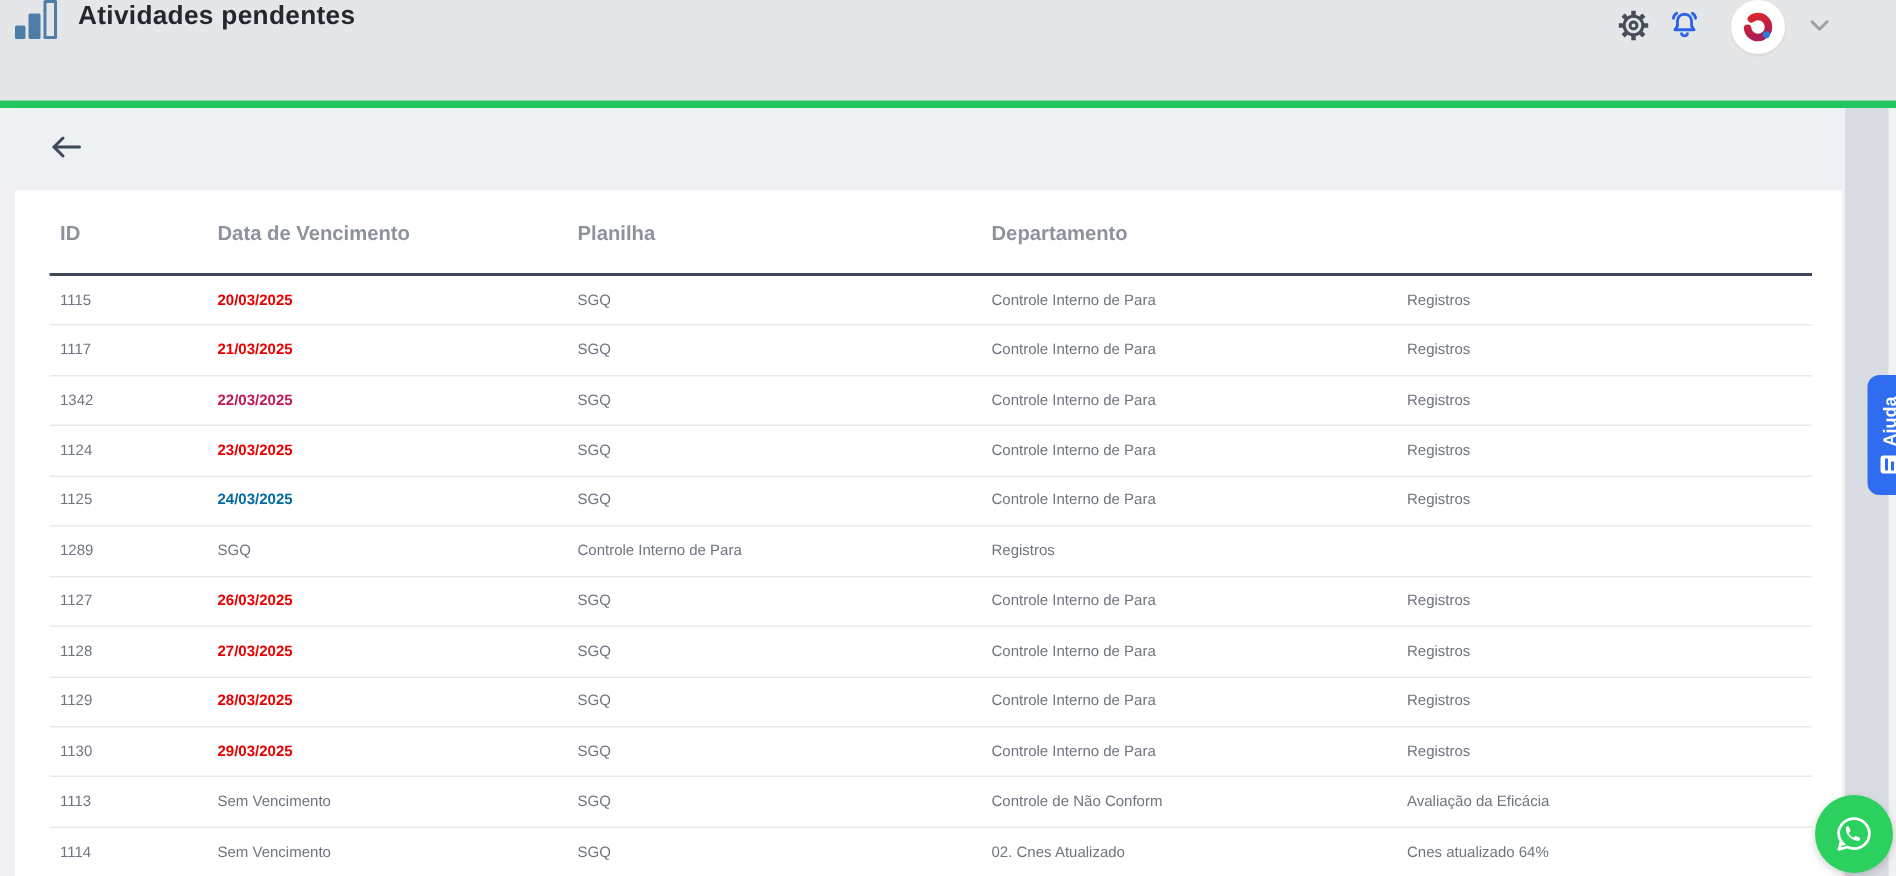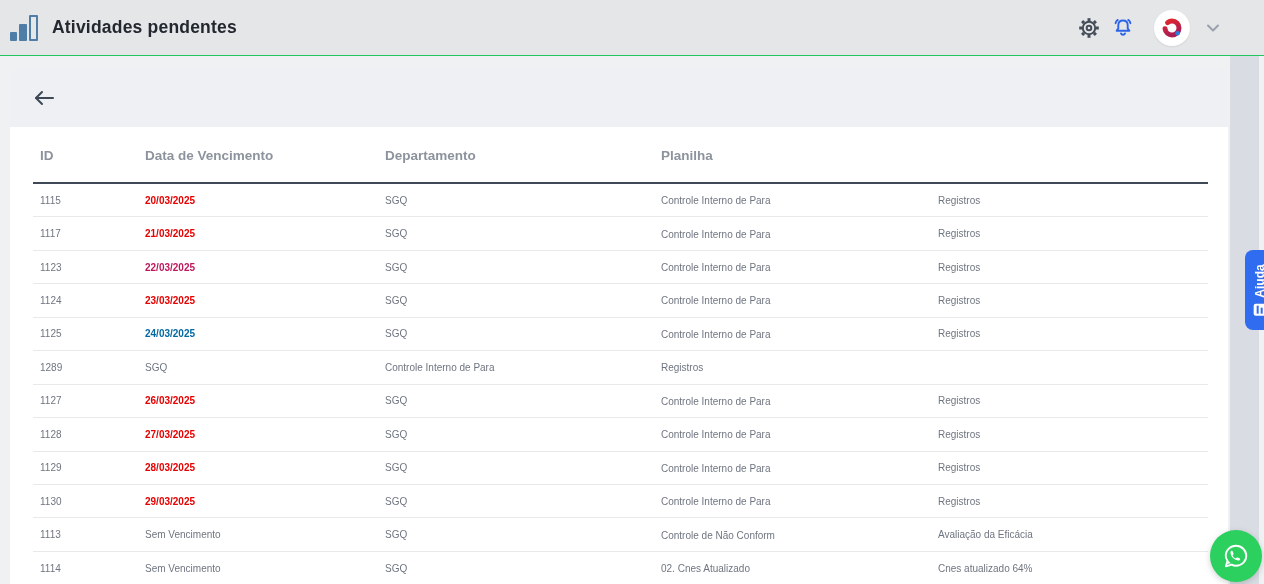--- a/index.html
+++ b/index.html
@@ -1,23 +1,23 @@
 <!DOCTYPE html>
 <html><head>
 <meta charset="utf-8">
 <style>
   * { margin:0; padding:0; box-sizing:border-box; }
   html,body { width:1264px; height:584px; overflow:hidden;
     font-family:"Liberation Sans","DejaVu Sans",sans-serif;
     background:#f0f1f3; position:relative; }
 
   
-  .appbar { position:absolute; left:0; top:0; width:1264px; height:56px;
-    background:#e5e6e8; border-bottom:1px solid #22c55e;
-    display:flex; align-items:center; padding:0 34px 0 10px; z-index:5; }
+  .appbar { position:absolute; left:0; top:0; width:1264px; height:72px;
+    background:#e5e6e8; border-bottom:5px solid #22c55e;
+    display:flex; padding:0 34px 0 10px; z-index:5; }
   .appbar .logo { display:flex; align-items:flex-end; gap:2px; height:26px; margin-right:14px; cursor:pointer; }
   .logo .bar { border:2px solid #4e7ea8; border-radius:1px; }
   .logo .b1 { width:7px; height:9px; background:#4e7ea8; }
   .logo .b2 { width:8px; height:17px; background:#4e7ea8; }
   .logo .b3 { width:9px; height:26px; background:transparent; }
   .appbar .title { font-size:17.5px; font-weight:700; color:#23272f; letter-spacing:.2px; }
   .appbar .spacer { flex:1; }
   .iconbtn { display:flex; align-items:center; justify-content:center;
     width:34px; height:34px; cursor:pointer; }
   .avatar { width:36px; height:36px; border-radius:50%; background:#ffffff;
@@ -138,40 +138,40 @@
       </g>
     </svg>
   </div>
 </div>
 
 <div class="card">
   <div class="tblwrap">
     <div class="thead">
       <div>ID</div>
       <div>Data de Vencimento</div>
+      <div>Planilha</div>
       <div>Departamento</div>
-      <div>Planilha</div>
     </div>
     <div id="tbody">
         <div class="trow">
     <div class="cell-id">1115</div>
     <div class="cell-due red" style="color: rgb(230, 0, 0);">20/03/2025</div>
     <div class="cell-dept">SGQ</div>
     <div class="cell-sheet"><span>Controle Interno de Para</span></div>
     <div class="cell-group">Registros</div>
   </div>
         <div class="trow">
     <div class="cell-id">1117</div>
     <div class="cell-due red" style="color: rgb(230, 0, 0);">21/03/2025</div>
     <div class="cell-dept">SGQ</div>
     <div class="cell-sheet"><span>Controle Interno de Para</span></div>
     <div class="cell-group">Registros</div>
   </div>
         <div class="trow">
-    <div class="cell-id">1123</div>
+    <div class="cell-id">1342</div>
     <div class="cell-due red" style="color: #be185d;">22/03/2025</div>
     <div class="cell-dept">SGQ</div>
     <div class="cell-sheet"><span>Controle Interno de Para</span></div>
     <div class="cell-group">Registros</div>
   </div>
         <div class="trow">
     <div class="cell-id">1124</div>
     <div class="cell-due red" style="color: rgb(230, 0, 0);">23/03/2025</div>
     <div class="cell-dept">SGQ</div>
     <div class="cell-sheet"><span>Controle Interno de Para</span></div>

